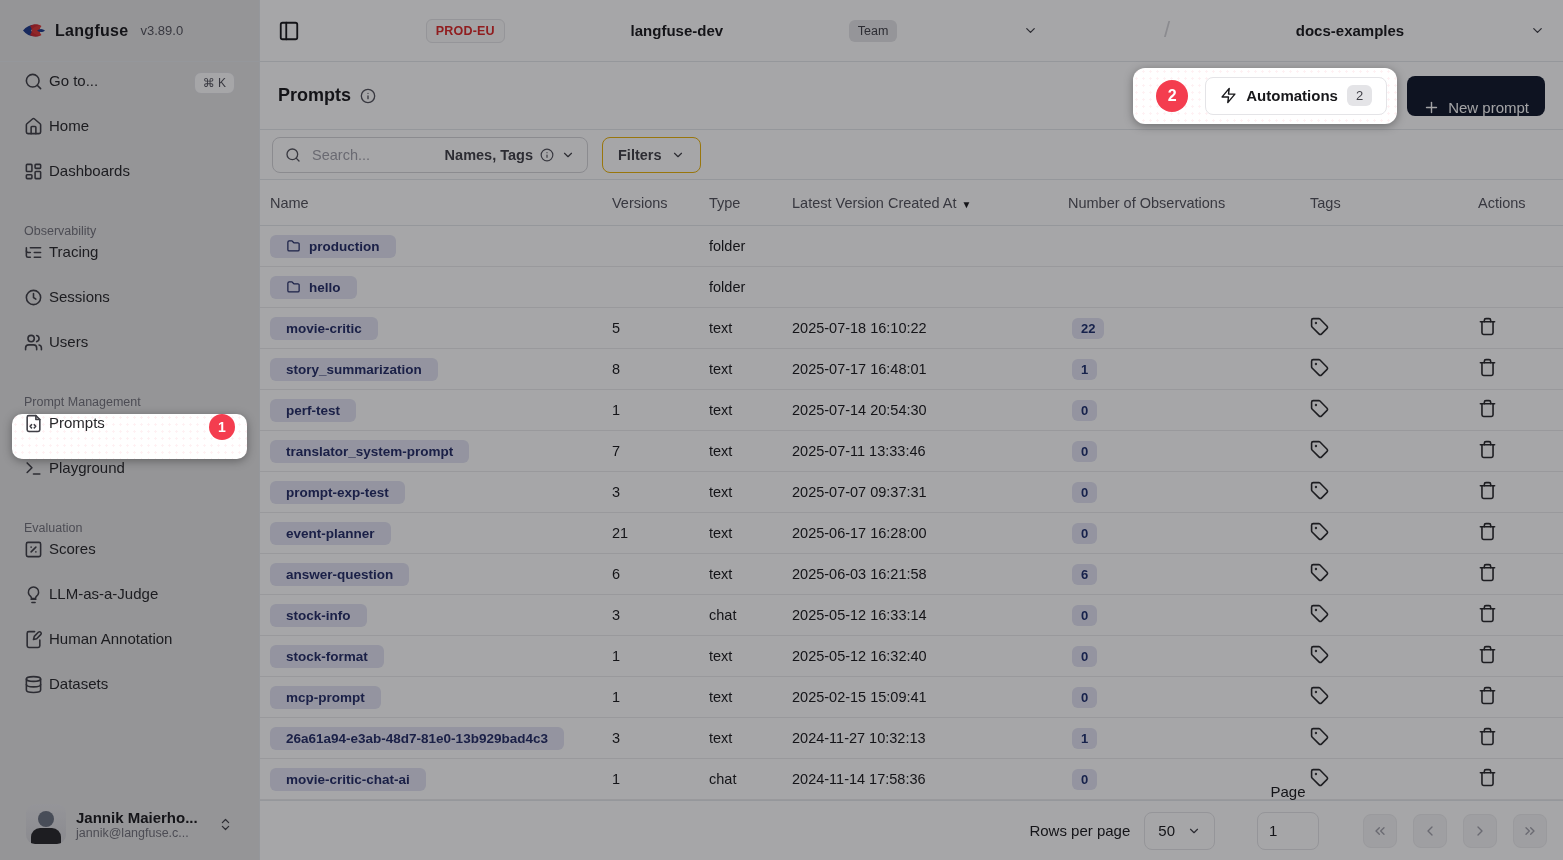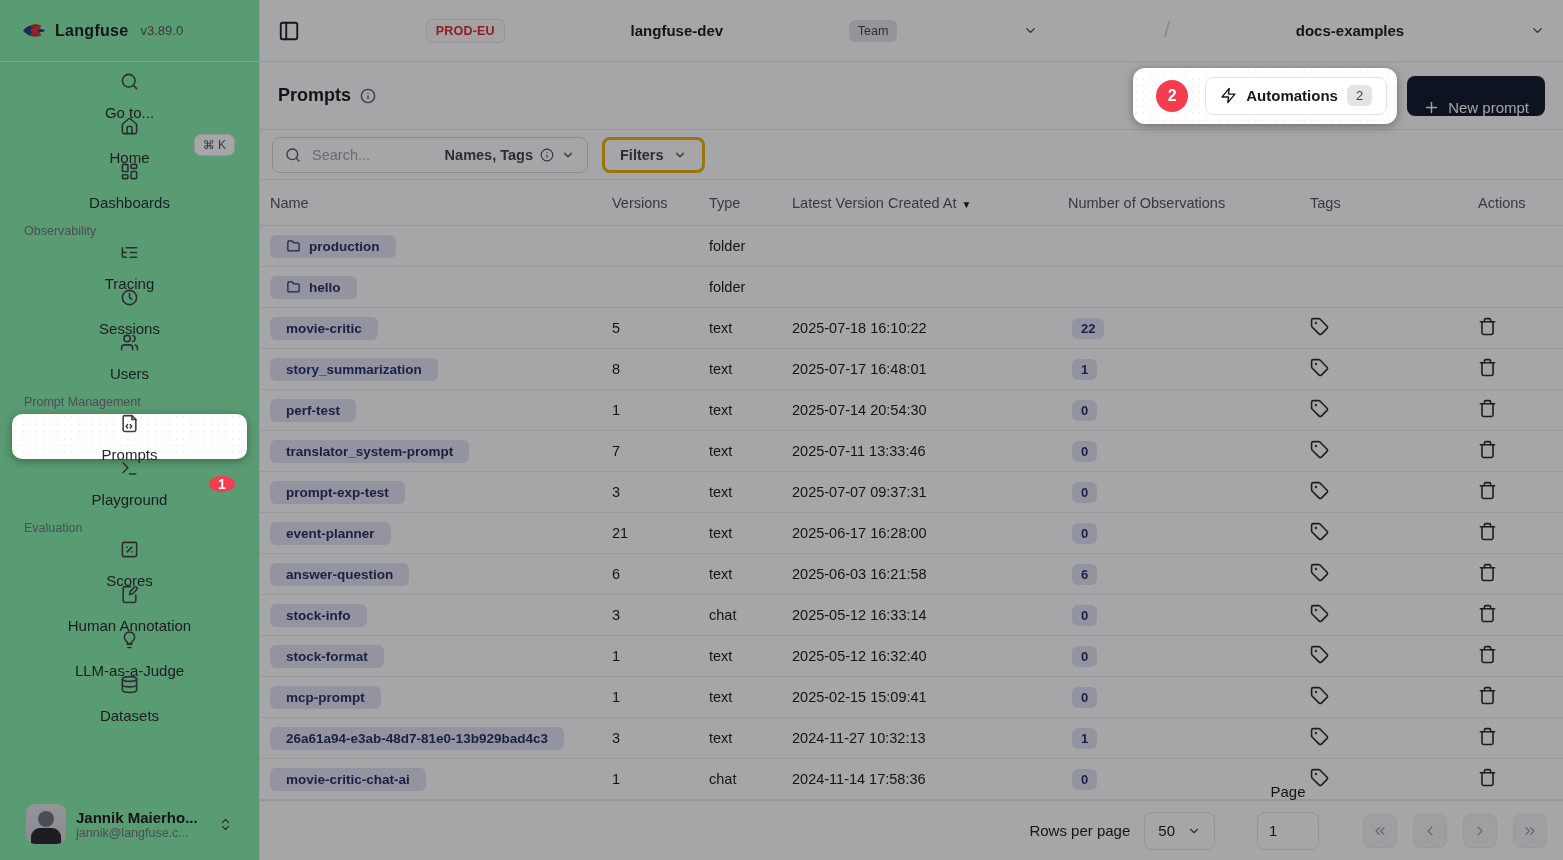--- a/index.html
+++ b/index.html
@@ -6,26 +6,26 @@
   html,body { margin:0; padding:0; }
   body {
     width:1563px; height:860px; position:relative; overflow:hidden;
     background:#ffffff; font-family:"Liberation Sans", sans-serif; color:#18181b;
   }
   .app { display:flex; width:100%; height:100%; }
   svg { display:block; }
   .ic { stroke:currentColor; fill:none; stroke-width:2; stroke-linecap:round; stroke-linejoin:round; }
 
   
-  .sidebar { width:260px; min-width:260px; height:100%; background:#86efac; border-right:1px solid #e5e7eb; display:flex; flex-direction:column; }
+  .sidebar { width:260px; min-width:260px; height:100%; background:#e5e5e5; border-right:1px solid #e5e7eb; display:flex; flex-direction:column; }
   .sidebar-header { height:62px; display:flex; align-items:center; gap:9px; padding:0 22px; border-bottom:1px solid #e5e7eb; }
   .brand-name { font-size:16px; font-weight:bold; color:#18181b; letter-spacing:.3px; }
   .brand-version { font-size:13px; color:#52525b; margin-left:3px; }
   .nav { padding:10px 12px 0; flex:1; display:flex; flex-direction:column; }
-  .nav-item { display:flex; align-items:center; gap:13px; height:45px; padding:0 12px; border-radius:8px; color:#27272a; font-size:15px; cursor:pointer;flex-direction:column; }
+  .nav-item { display:flex; align-items:flex-start; gap:6px; height:45px; padding:0 12px; border-radius:8px; color:#27272a; font-size:15px; cursor:pointer; }
   .nav-item .nicon { width:19px; height:19px; color:#3f3f46; flex:none; }
   .nav-item .nicon svg { width:19px; height:19px; }
   .kbd { margin-left:auto; font-size:12px; color:#52525b; border:1px solid #e4e4e7; background:#ffffff; border-radius:7px; padding:3px 8px; }
   .section-label { font-size:12.5px; color:#71717a; padding:0 12px; margin:17px 0 5px; }
   .spotlight-item { background:#fff; border-radius:10px; position:relative; z-index:60;
     box-shadow:0 2px 10px rgba(0,0,0,.35);
     background-image:radial-gradient(rgba(244,63,94,.07) 1px, transparent 1.3px); background-size:7px 7px; }
   .step-badge { width:26px; height:26px; border-radius:50%; background:#f43d4f; color:#fff; font-weight:bold; font-size:14px;
     display:flex; align-items:center; justify-content:center; margin-left:auto; }
   .user-row { margin-top:auto; display:flex; align-items:center; gap:10px; padding:12px 14px 16px; }
@@ -58,21 +58,21 @@
   .automations-btn { display:flex; align-items:center; gap:9px; height:38px; padding:0 14px; border:1px solid #e4e4e7; border-radius:8px; background:#fff; font-size:15px; font-weight:600; color:#18181b; cursor:pointer; }
   .count-badge { background:#e4e4e7; border-radius:6px; font-size:13px; padding:3px 9px; color:#3f3f46; font-weight:normal; }
   .new-prompt-btn { display:flex; align-items:flex-end; gap:8px; height:40px; padding:0 16px; background:#0f172a; color:#fafafa; border-radius:8px; font-size:15px; font-weight:500; cursor:pointer; border:none; }
 
   .toolbar { height:50px; display:flex; align-items:center; gap:14px; padding:0 12px; border-bottom:1px solid #e5e7eb; }
   .search-box { display:flex; align-items:center; gap:9px; height:36px; padding:0 12px; border:1px solid #d4d4d8; border-radius:8px; background:#fff; width:316px; }
   .search-box input { border:none; outline:none; font-size:14.5px; color:#18181b; width:118px; font-family:"Liberation Sans",sans-serif; background:transparent; }
   .search-box input::placeholder { color:#a1a1aa; }
   .search-ic { color:#52525b; display:flex; }
   .search-scope { display:flex; align-items:center; gap:7px; font-size:14.5px; font-weight:600; color:#3f3f46; margin-left:auto; cursor:pointer; }
-  .filters-btn { display:flex; align-items:center; gap:9px; height:36px; padding:0 15px; border:3px solid #eab308; border-radius:8px; font-size:14.5px; font-weight:600; color:#3f3f46; background:#fff; cursor:pointer; }
+  .filters-btn { display:flex; align-items:center; gap:9px; height:36px; padding:0 15px; border:1px solid #eab308; border-radius:8px; font-size:14.5px; font-weight:600; color:#3f3f46; background:#fff; cursor:pointer; }
 
   
   .table { flex:1; overflow:hidden; background:#fff; }
   .thead, .trow { display:grid; grid-template-columns:342px 97px 83px 276px 240px 162px 1fr; align-items:center; }
   .thead { height:46px; color:#52525b; font-size:14.5px; border-bottom:1px solid #e5e7eb; }
   .trow { height:41px; border-bottom:1px solid #eaeaec; font-size:14.5px; color:#18181b; }
   .cell { padding-left:10px; white-space:nowrap; overflow:hidden; }
   .sort-caret { font-size:10px; color:#18181b; margin-left:5px; }
   .pill { display:inline-flex; align-items:center; gap:8px; background:#e2e3f2; border-radius:6px; padding:4px 16px; font-size:13.5px; font-weight:bold; color:#232c66; cursor:pointer; max-width:330px; }
   .pill svg { width:15px; height:15px; flex:none; }
@@ -209,35 +209,35 @@
               <path d="m15 9-6 6"></path>
               <path d="M9 9h.01"></path>
               <path d="M15 15h.01"></path>
             </svg>
           </span>
         <span>Scores</span>
       </div>
       <div class="nav-item">
         <span class="nicon">
             <svg viewBox="0 0 24 24" class="ic">
-              <path d="M13.4 2H6a2 2 0 0 0-2 2v16a2 2 0 0 0 2 2h12a2 2 0 0 0 2-2v-7.4"></path>
-              <path d="M18.4 2.6a2.17 2.17 0 0 1 3 3L16 11l-4 1 1-4Z"></path>
-            </svg>
-          </span>
-        <span>Human Annotation</span>
-      </div>
-      <div class="nav-item">
-        <span class="nicon">
-            <svg viewBox="0 0 24 24" class="ic">
               <path d="M9 18h6"></path>
               <path d="M10 22h4"></path>
               <path d="M8.5 14.5A6.5 6.5 0 1 1 15.5 14.5c-.6.8-1 1.5-1 2.5h-5c0-1-.4-1.7-1-2.5z"></path>
             </svg>
           </span>
         <span>LLM-as-a-Judge</span>
+      </div>
+      <div class="nav-item">
+        <span class="nicon">
+            <svg viewBox="0 0 24 24" class="ic">
+              <path d="M13.4 2H6a2 2 0 0 0-2 2v16a2 2 0 0 0 2 2h12a2 2 0 0 0 2-2v-7.4"></path>
+              <path d="M18.4 2.6a2.17 2.17 0 0 1 3 3L16 11l-4 1 1-4Z"></path>
+            </svg>
+          </span>
+        <span>Human Annotation</span>
       </div>
       <div class="nav-item">
         <span class="nicon">
             <svg viewBox="0 0 24 24" class="ic">
               <ellipse cx="12" cy="5" rx="9" ry="3"></ellipse>
               <path d="M3 5v14c0 1.66 4 3 9 3s9-1.34 9-3V5"></path>
               <path d="M3 12c0 1.66 4 3 9 3s9-1.34 9-3"></path>
             </svg>
           </span>
         <span>Datasets</span>

